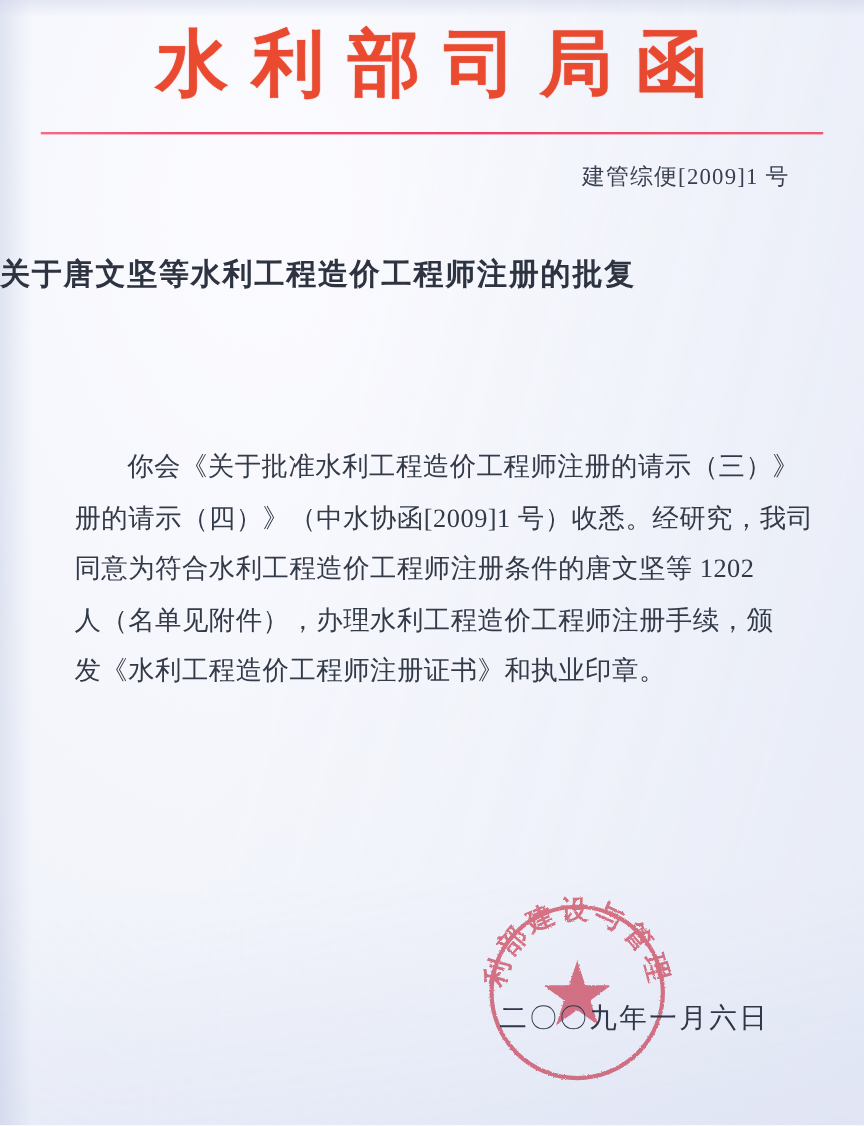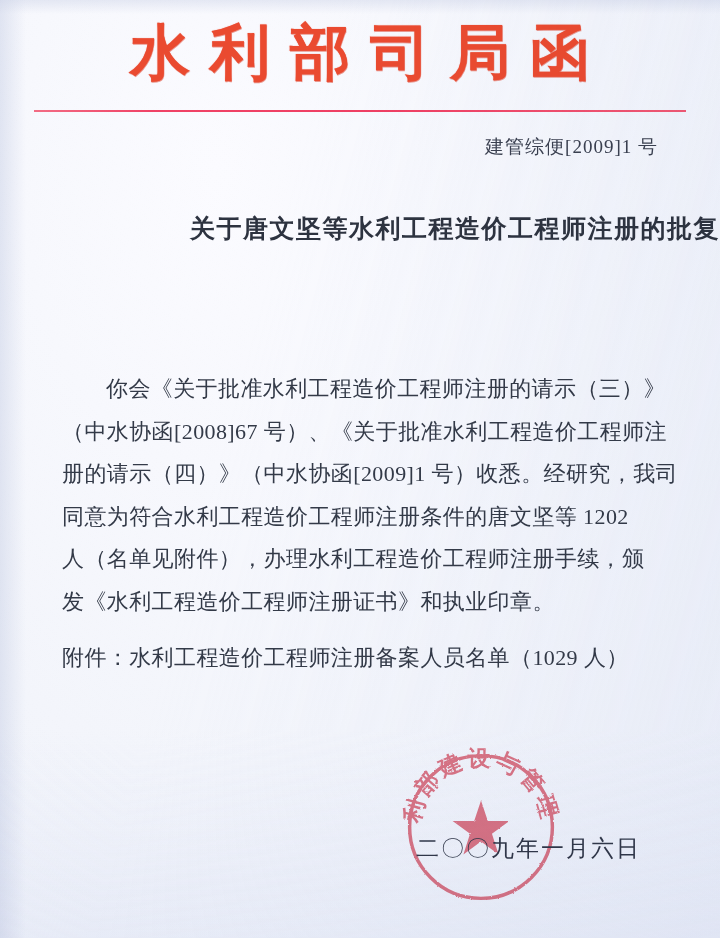--- a/index.html
+++ b/index.html
@@ -90,21 +90,21 @@
     letter-spacing: 1px;
     white-space: nowrap;
   }
 
   
   .doc-title {
     position: absolute;
     left: 0;
     right: 0;
     top: 212px;
-    text-align: right;
+    text-align: left;
     font-size: 25px;
     font-weight: 700;
     color: #2d3340;
     letter-spacing: 1.5px;
     white-space: nowrap;
   }
 
   
   .recipient {
     position: absolute;
@@ -182,28 +182,26 @@
   </div>
   <div class="header-rule"></div>
 
   <div class="doc-number">建管综便[2009]1 号</div>
 
   <div class="doc-title">关于唐文坚等水利工程造价工程师注册的批复</div>
 
 
   <div class="body-block">
     <div class="body-line indent">你会《关于批准水利工程造价工程师注册的请示（三）》</div>
-    <div class="body-line">（中水协函[2008]67 号）、《关于批准水利工程造价工程师注</div>
     <div class="body-line">册的请示（四）》（中水协函[2009]1 号）收悉。经研究，我司</div>
     <div class="body-line">同意为符合水利工程造价工程师注册条件的唐文坚等 1202</div>
     <div class="body-line">人（名单见附件），办理水利工程造价工程师注册手续，颁</div>
     <div class="body-line">发《水利工程造价工程师注册证书》和执业印章。</div>
   </div>
 
-  <div class="attachment">附件：水利工程造价工程师注册备案人员名单（1029 人）</div>
 
   <div class="seal">
     <svg viewBox="0 0 200 200" xmlns="http://www.w3.org/2000/svg">
       <defs>
         <path id="sealArc" d="M 100,100 m -74,0 a 74,74 0 1,1 148,0" fill="none"></path>
         <filter id="inkRough" x="-20%" y="-20%" width="140%" height="140%">
           <feTurbulence type="fractalNoise" baseFrequency="0.55" numOctaves="3" result="noise"></feTurbulence>
           <feDisplacementMap in="SourceGraphic" in2="noise" scale="2.4" xChannelSelector="R" yChannelSelector="G"></feDisplacementMap>
         </filter>
       </defs>

